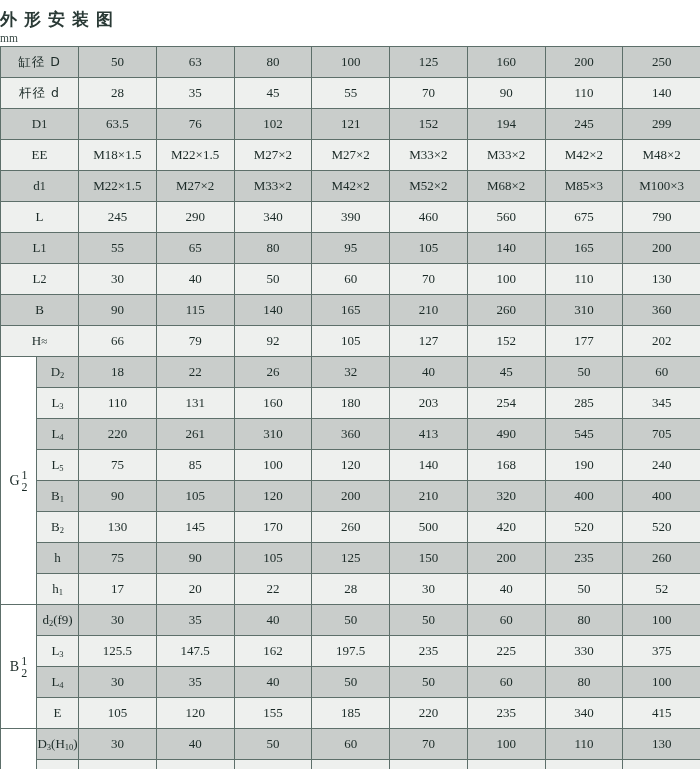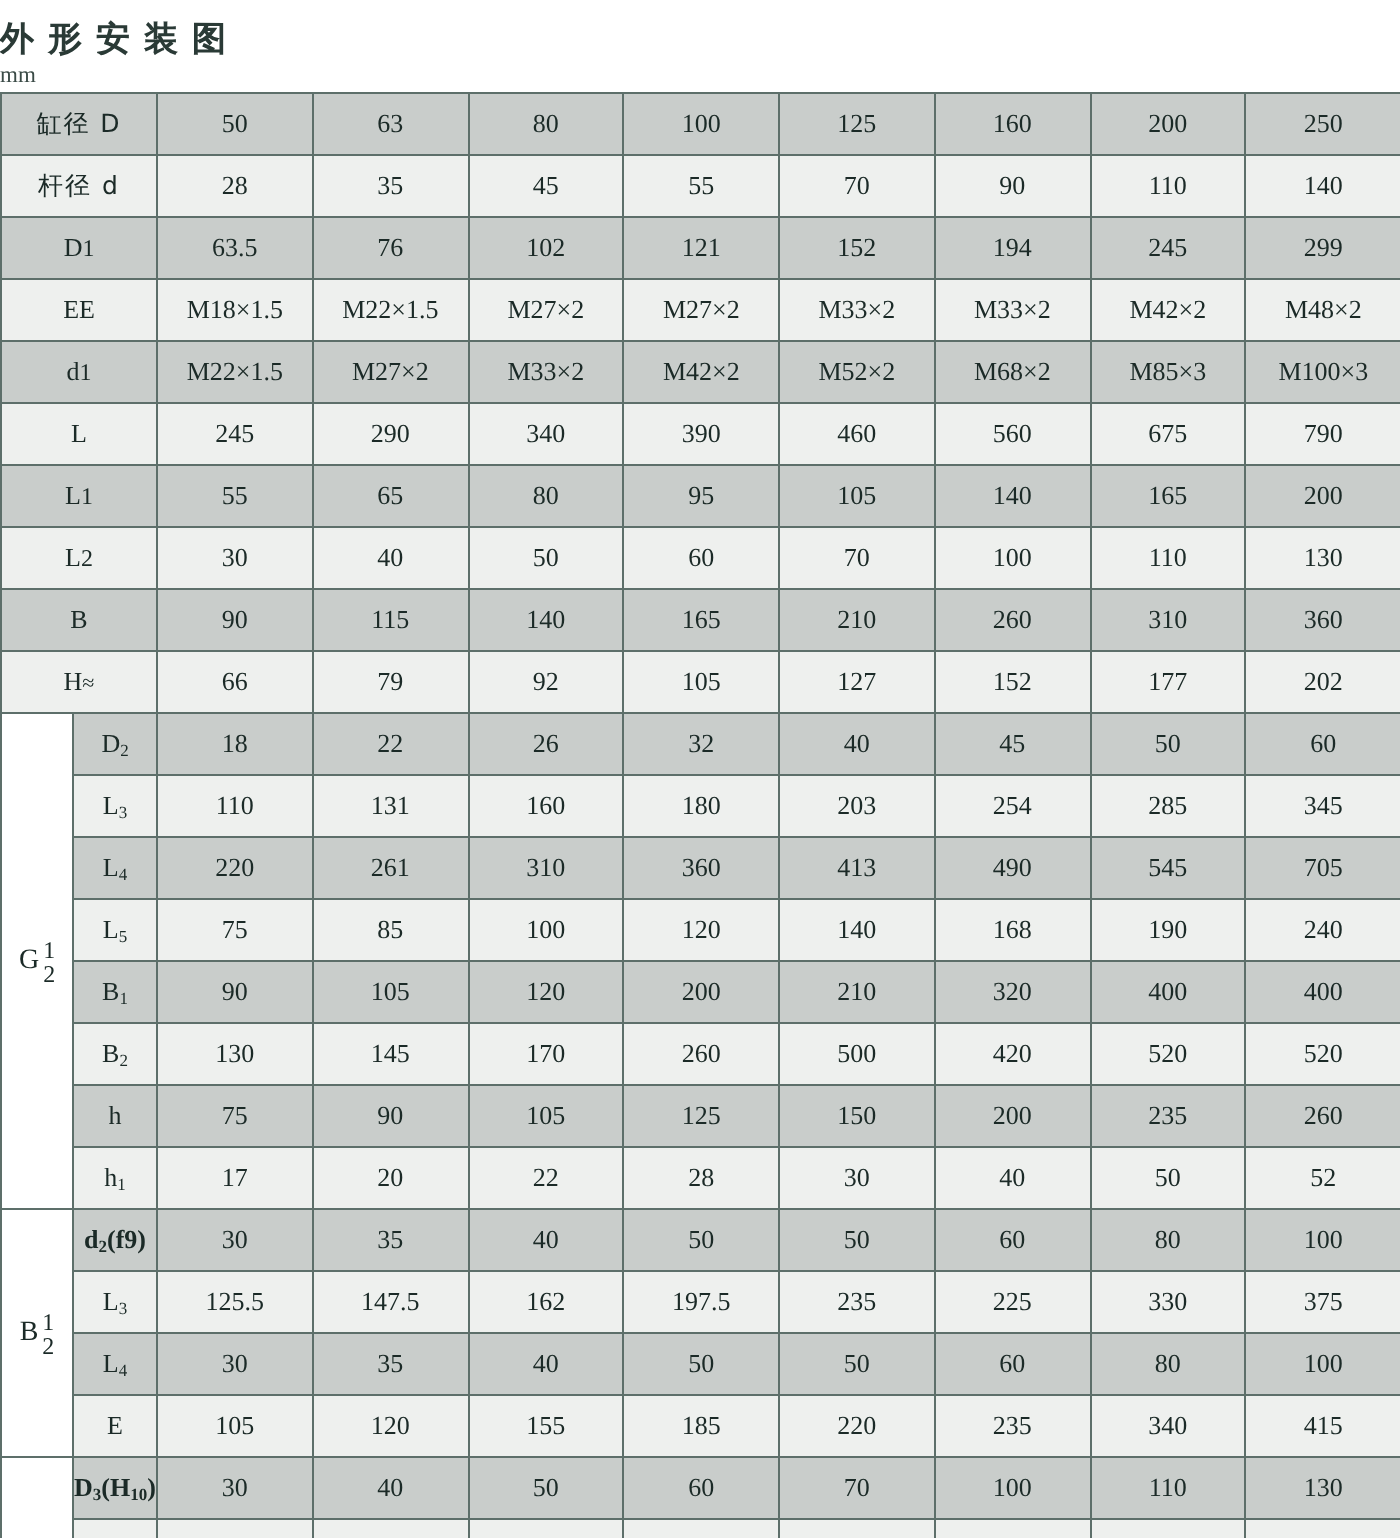--- a/index.html
+++ b/index.html
@@ -66,21 +66,21 @@
   }
   td.lblcell{
     font-size:13px;
   }
   td.lblcell.cjk{
     font-family:"DejaVu Sans", sans-serif;
     font-size:12.5px;
     letter-spacing:1px;
     margin-left:48px;
   }
-  td.small{font-size:11px;font-weight:bold;}
+  td.small{font-size:11px;}
 
   .frac{
     display:inline-block;
     vertical-align:middle;
     line-height:1;
     text-align:center;
     font-size:12px;
     margin-left:2px;
   }
   .frac .n{display:block;}

